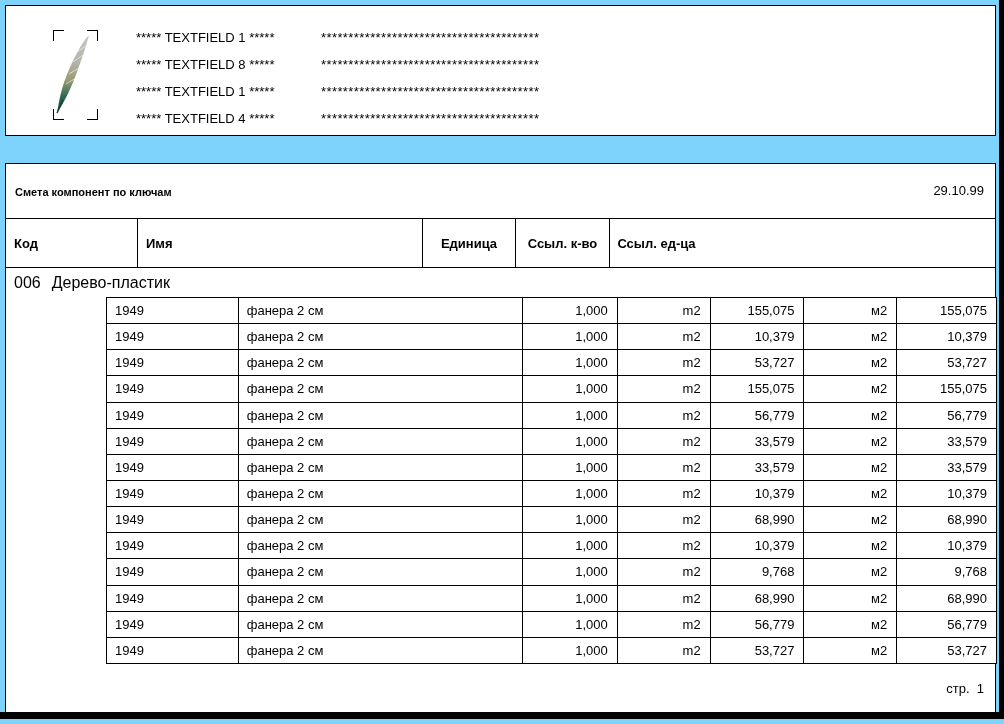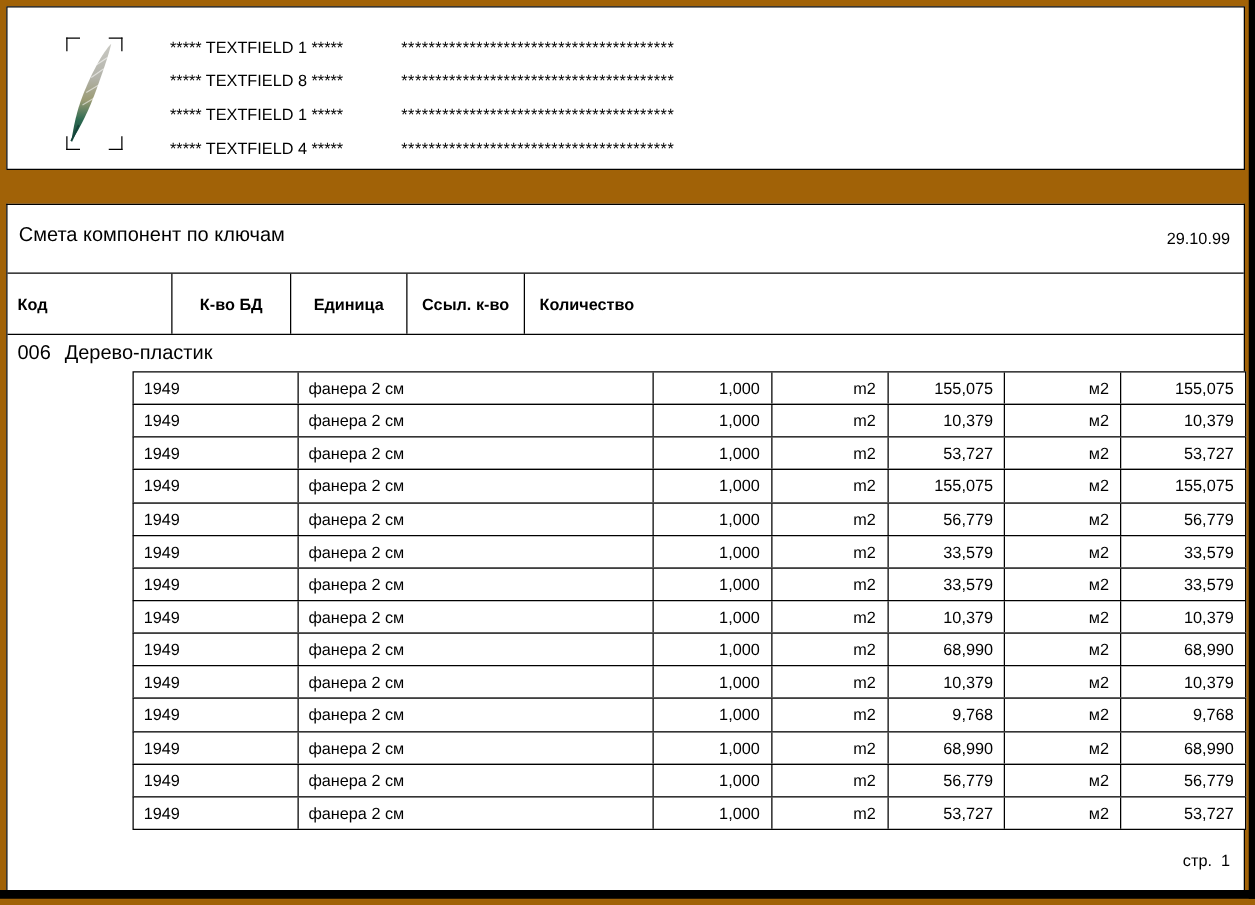--- a/index.html
+++ b/index.html
@@ -1,21 +1,21 @@
 <!DOCTYPE html>
 <html><head>
 <meta charset="utf-8">
 <style>
   * { margin:0; padding:0; box-sizing:border-box; }
   html,body { background:#ffffff; }
   body {
     width:1004px; height:724px; position:relative; overflow:hidden;
     font-family:"Liberation Sans", sans-serif; color:#000;
   }
-  .page { position:absolute; inset:0; background:#a16207; }
+  .page { position:absolute; inset:0; background:#7dd3fc; }
 
   
   .edge-right  { position:absolute; right:0; top:0; width:5px; height:719px; background:#000; }
   .edge-bottom { position:absolute; left:0; top:712px; width:1004px; height:7px; background:#000; }
 
   
   .letterhead {
     position:absolute; left:5px; top:5px; width:991px; height:131px;
     border:1px solid #000; background:#fff;
   }
@@ -31,21 +31,21 @@
   .field-label { width:185px; white-space:nowrap; }
   .field-value { white-space:nowrap; letter-spacing:0.4px; }
 
   
   .report {
     position:absolute; left:5px; top:163px; width:991px; height:549px;
     border:1px solid #000; border-bottom:none; background:#fff;
   }
   .title-row { height:54px; display:flex; justify-content:space-between; align-items:flex-end;
                padding:0 11px 20px 9px; }
-  .report-title { font-size:16px; font-weight:normal; }
+  .report-title { font-size:11px; font-weight:bold; }
   .report-date { font-size:13px; }
 
   .thead { height:50px; display:flex; border-top:1px solid #000; border-bottom:1px solid #000; }
   .th { font-size:13px; font-weight:bold; display:flex; align-items:center; border-right:1px solid #000; }
   .th:last-child { border-right:none; }
   .th.key  { width:100px; align-items:flex-start; padding:4px 4px 0 8px; line-height:17px; }
   .th.code { width:132px; padding-left:8px; }
   .th.name { width:285px; padding-left:8px; }
   .th.qty_db  { width:95px; justify-content:center; }
   .th.unit    { width:93px; justify-content:center; }
@@ -122,24 +122,24 @@
   </div>
 
   <div class="report">
     <div class="title-row">
       <span class="report-title">Смета компонент по ключам</span>
       <span class="report-date">29.10.99</span>
     </div>
 
     <div class="thead">
       <div class="th code">Код</div>
-      <div class="th qty_db">К-во БД</div>
+      <div class="th name">Имя</div>
       <div class="th unit">Единица</div>
       <div class="th ref_qty">Ссыл. к-во</div>
-      <div class="th qty">Количество</div>
+      <div class="th ref_unit">Ссыл. ед-ца</div>
     </div>
 
     <div class="group-row">
       <span class="group-code">006</span>
       <span class="group-name">Дерево-пластик</span>
     </div>
 
     <div class="rows" id="rows">
         <div class="data-row">
           <div class="cell col-code align-l">1949</div>

